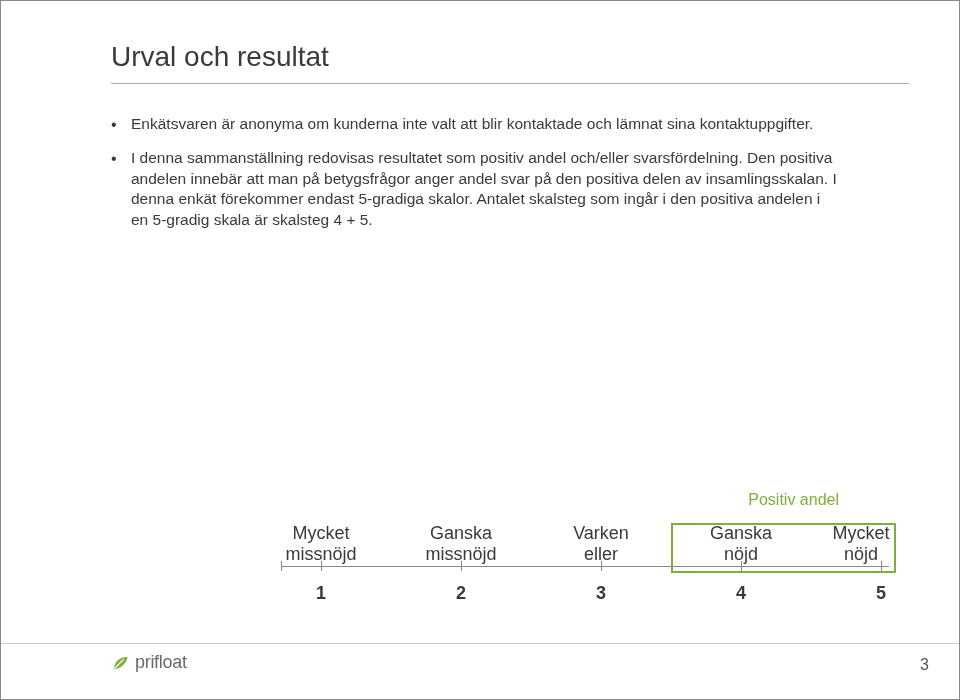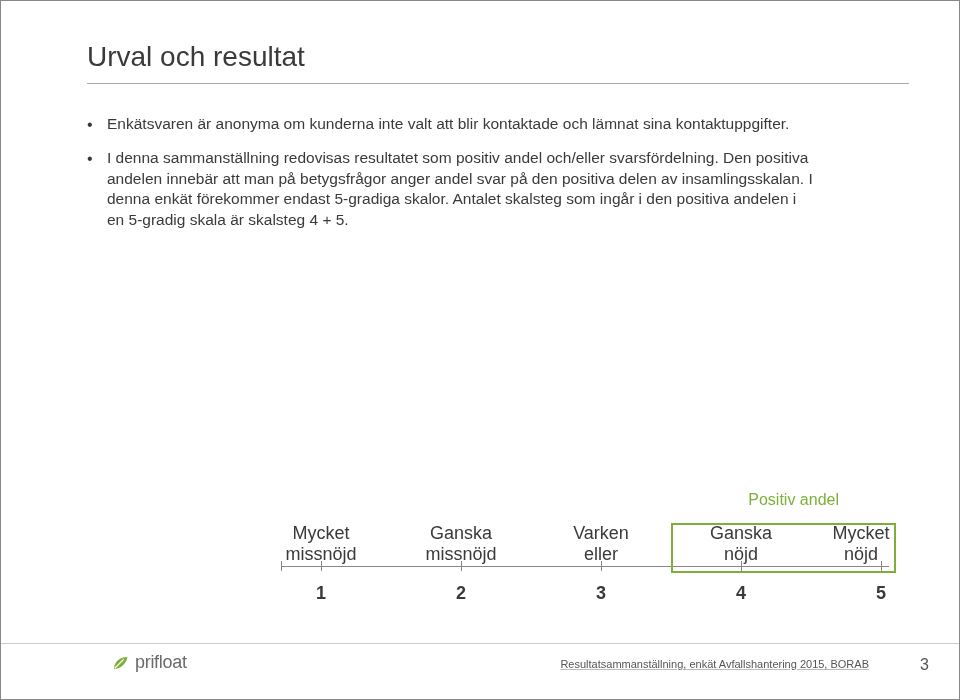--- a/index.html
+++ b/index.html
@@ -1,21 +1,21 @@
 <!DOCTYPE html>
 <html><head>
 <meta charset="utf-8">
 <style>
   * { box-sizing: border-box; margin: 0; padding: 0; }
   html, body { width: 960px; height: 700px; font-family: "Segoe UI", "Helvetica Neue", Arial, sans-serif; background: #fff; color: #3a3a3a; }
   .slide {
     width: 960px; height: 700px;
     border: 1px solid #888;
     position: relative;
-    padding: 40px 60px 0 76px;
+    padding: 40px 60px 0 100px;
   }
   .title {
     font-size: 28px;
     font-weight: 300;
     color: #3a3a3a;
     margin-bottom: 10px;
     margin-left: 10px;
   }
   .rule {
     height: 1px; background: #aaa;
@@ -180,17 +180,16 @@
   </div>
 
   <div class="footer">
     <div class="logo">
       <svg class="logo-mark" viewBox="0 0 24 24">
         <path d="M4 20 C4 10, 12 4, 22 4 C20 14, 12 20, 4 20 Z" fill="#7FAF3A"></path>
         <path d="M5 19 L17 7" stroke="#fff" stroke-width="1.5" fill="none"></path>
       </svg>
       <span class="logo-text">prifloat</span>
     </div>
-    <div class="footer-text">Resultatsammanställning, enkät Avfallshantering 2015, BORAB</div>
     <div class="pagenum">3</div>
   </div>
 
 </div>
 
 </body></html>

